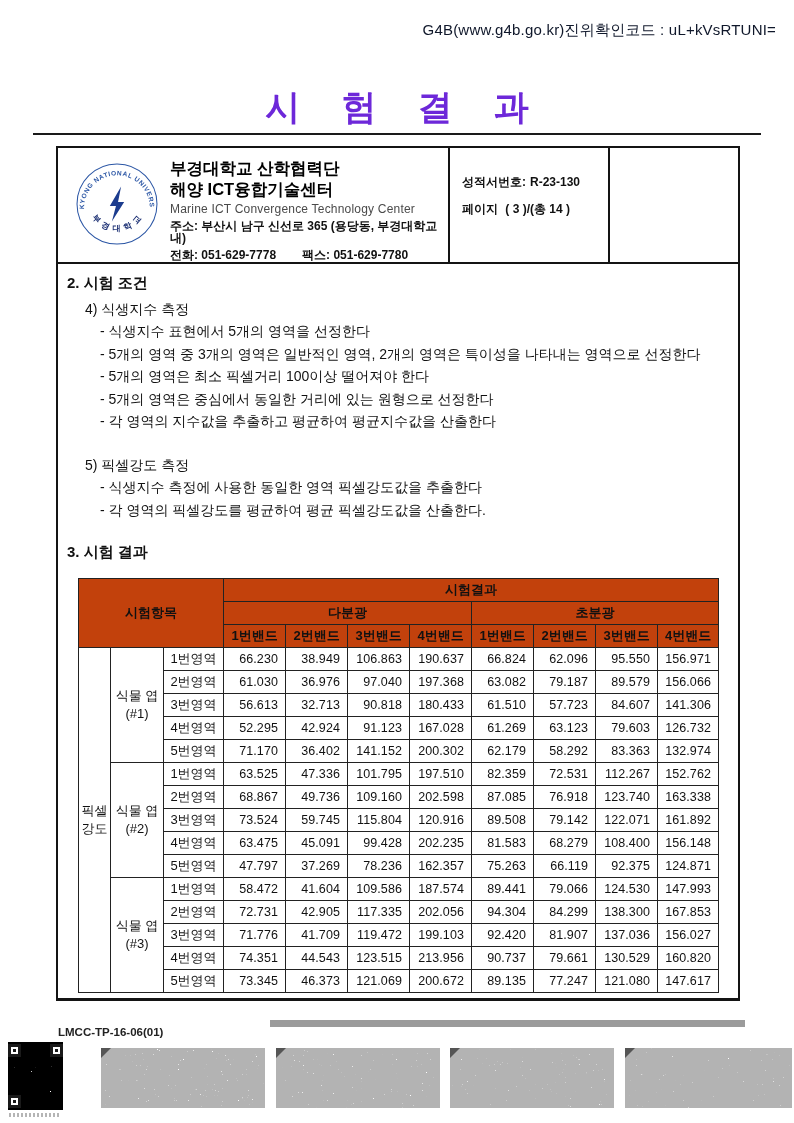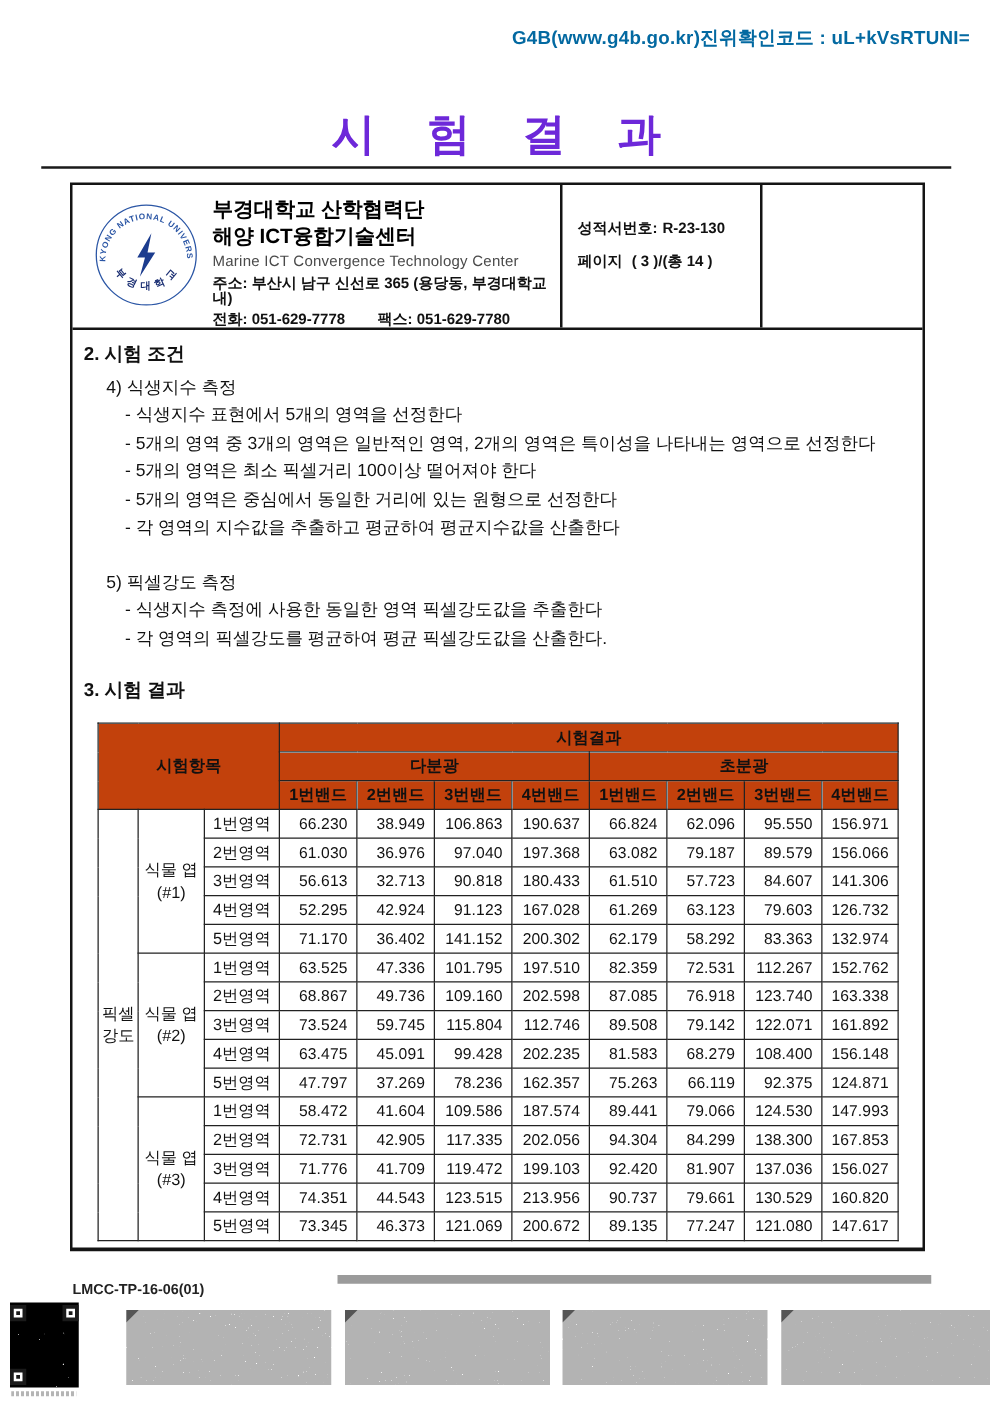--- a/index.html
+++ b/index.html
@@ -1,21 +1,21 @@
 <!DOCTYPE html>
 <html><head>
 <meta charset="utf-8">
 <style>
   html,body{margin:0;padding:0;background:#fff;}
   .page{position:relative;width:794px;height:1123px;background:#fff;overflow:hidden;
         font-family:"Liberation Sans",sans-serif;color:#111;}
 
   
-  .red-code{position:absolute;top:21px;right:18px;font-size:15px;color:#0369a1;
-            letter-spacing:0.2px;font-weight:bold;}
+  .red-code{position:absolute;top:21px;right:18px;font-size:15px;color:#0f172a;
+            letter-spacing:0.2px;}
 
   
   .doc-title{position:absolute;top:84px;left:0;width:100%;text-align:center;
              font-size:35px;font-weight:bold;letter-spacing:0.45em;text-indent:0.45em;color:#6d28d9;}
   .title-rule{position:absolute;top:133px;left:33px;width:728px;height:2px;background:#1a1a1a;}
 
   
   .outer-box{position:absolute;top:146px;left:56px;width:684px;height:855px;
              border:2px solid #141414;border-bottom-width:3px;box-sizing:border-box;background:#fff;}
 
@@ -261,21 +261,21 @@
               <td class="num-cell">87.085</td>
               <td class="num-cell">76.918</td>
               <td class="num-cell">123.740</td>
               <td class="num-cell">163.338</td>
             </tr>
             <tr>
               <td class="region-cell">3번영역</td>
               <td class="num-cell">73.524</td>
               <td class="num-cell">59.745</td>
               <td class="num-cell">115.804</td>
-              <td class="num-cell">112.746</td>
+              <td class="num-cell">120.916</td>
               <td class="num-cell">89.508</td>
               <td class="num-cell">79.142</td>
               <td class="num-cell">122.071</td>
               <td class="num-cell">161.892</td>
             </tr>
             <tr>
               <td class="region-cell">4번영역</td>
               <td class="num-cell">63.475</td>
               <td class="num-cell">45.091</td>
               <td class="num-cell">99.428</td>

